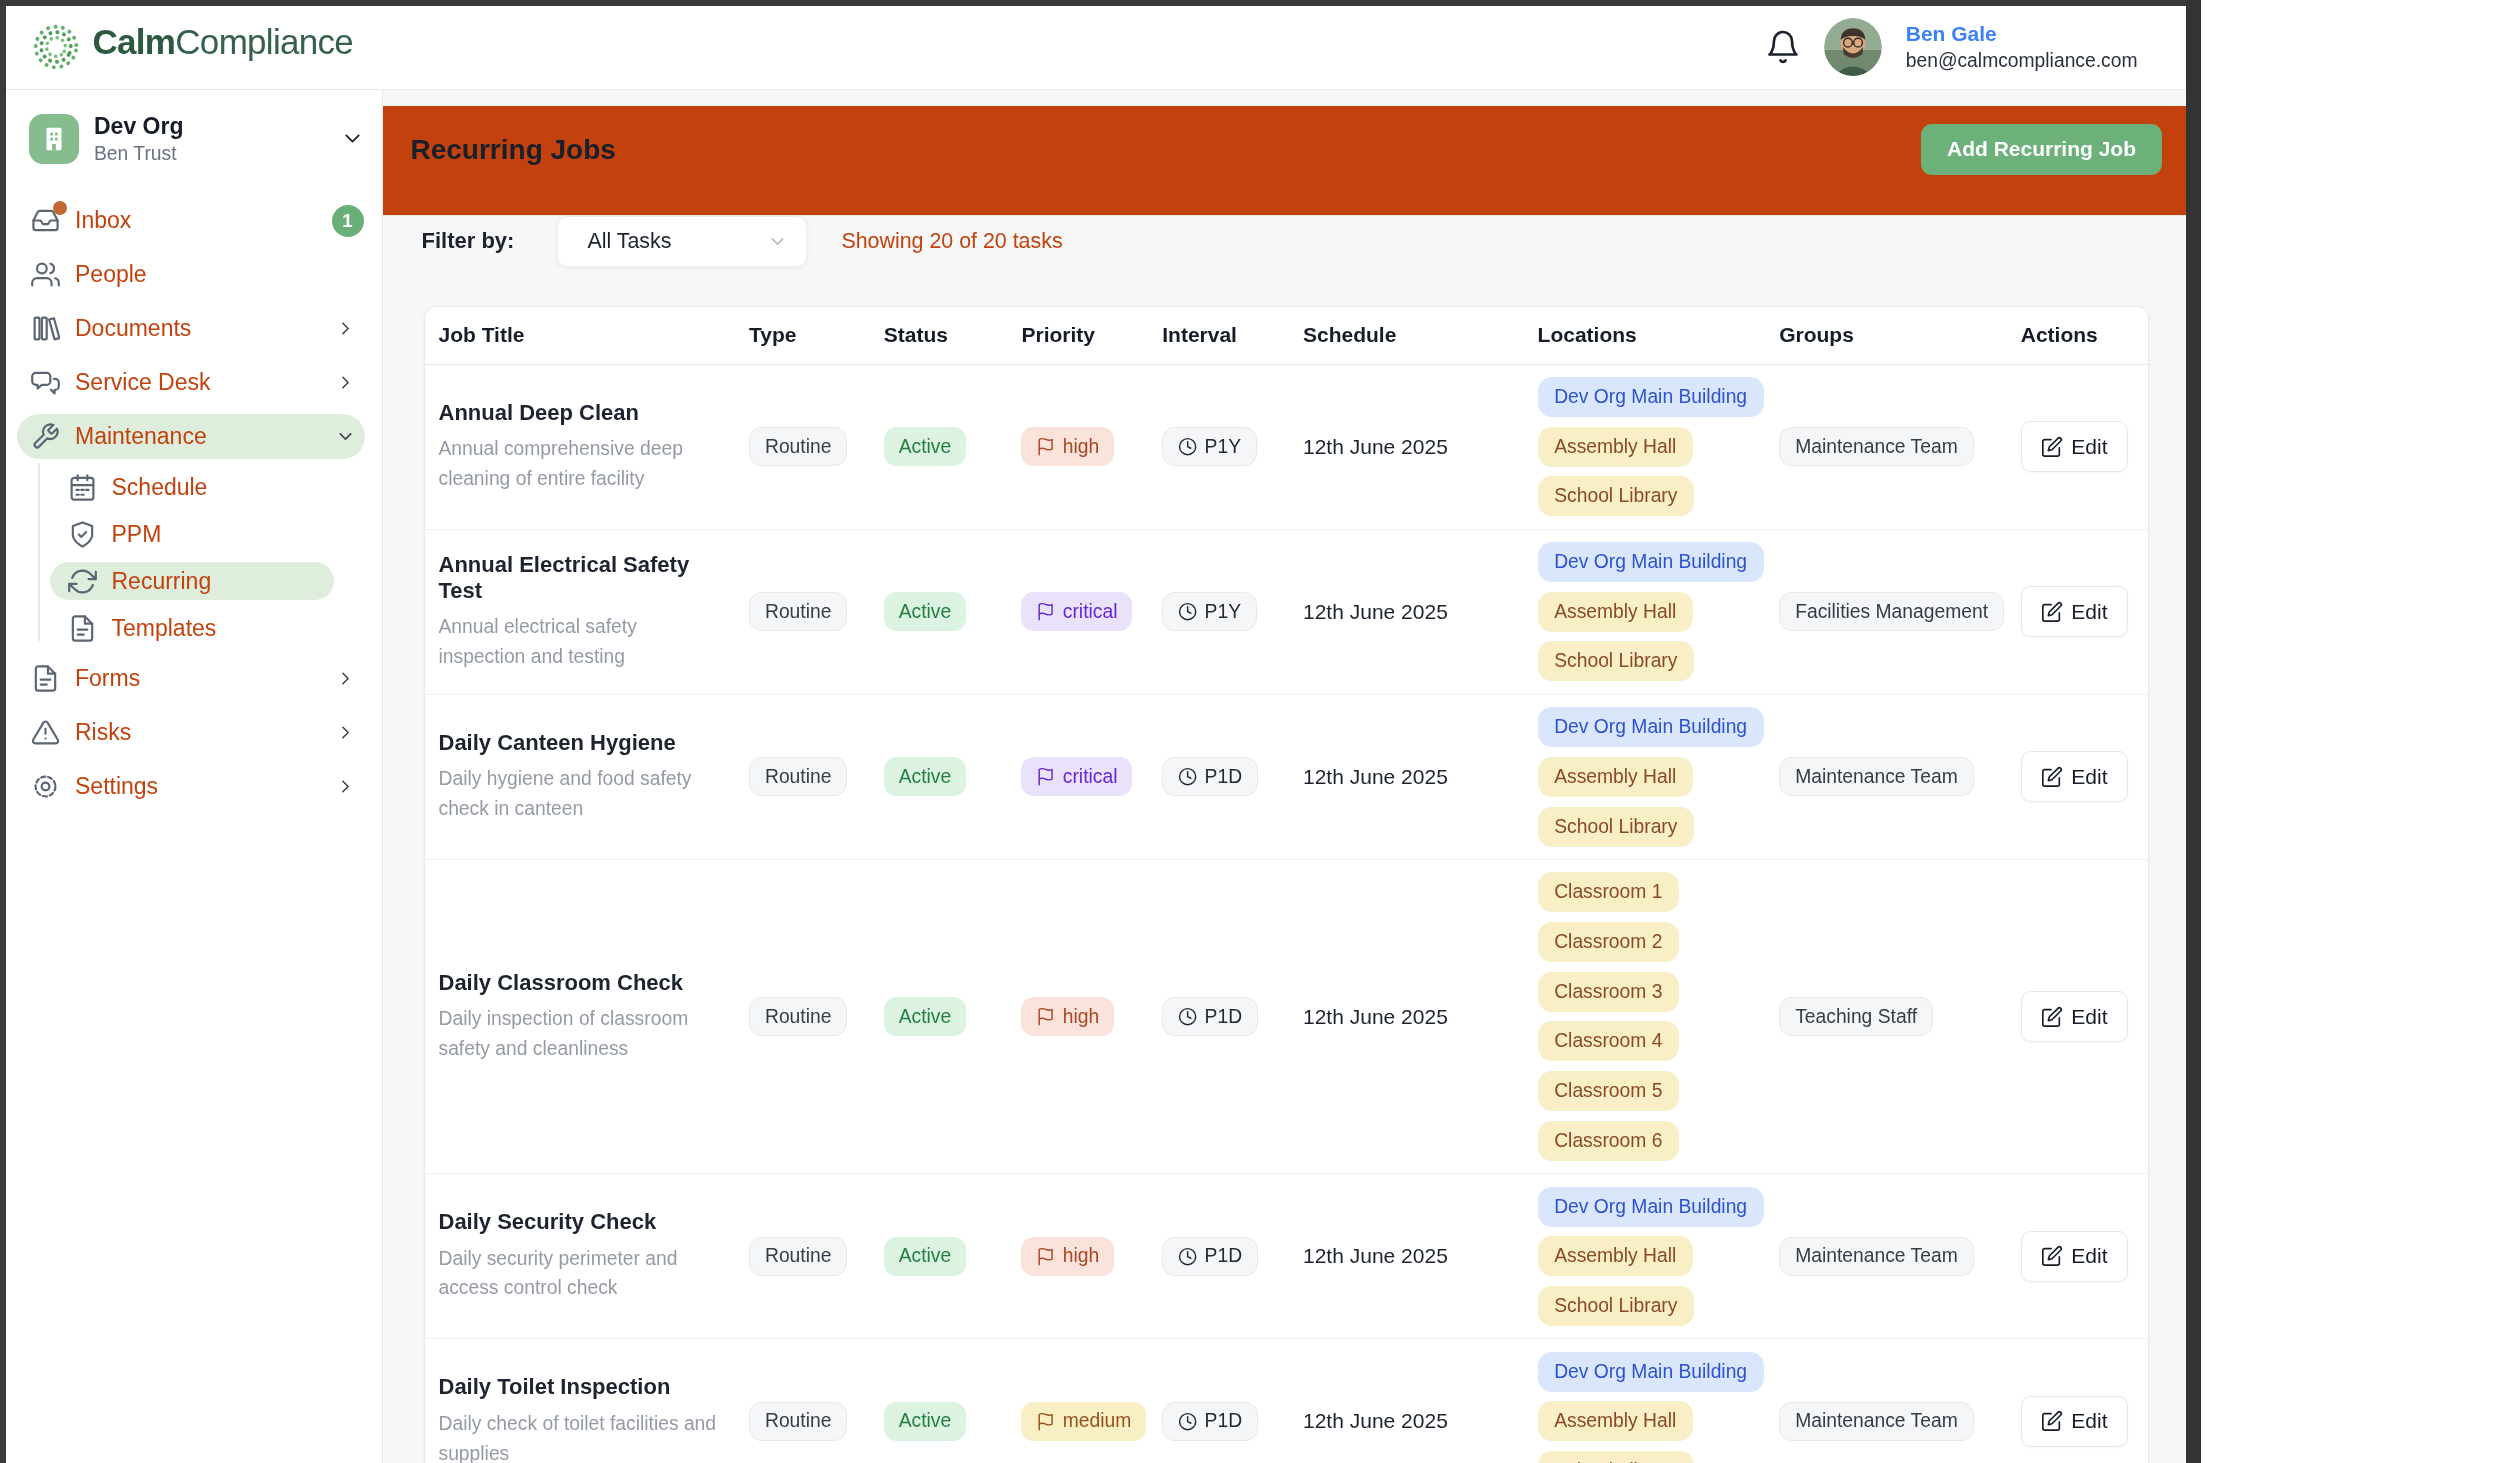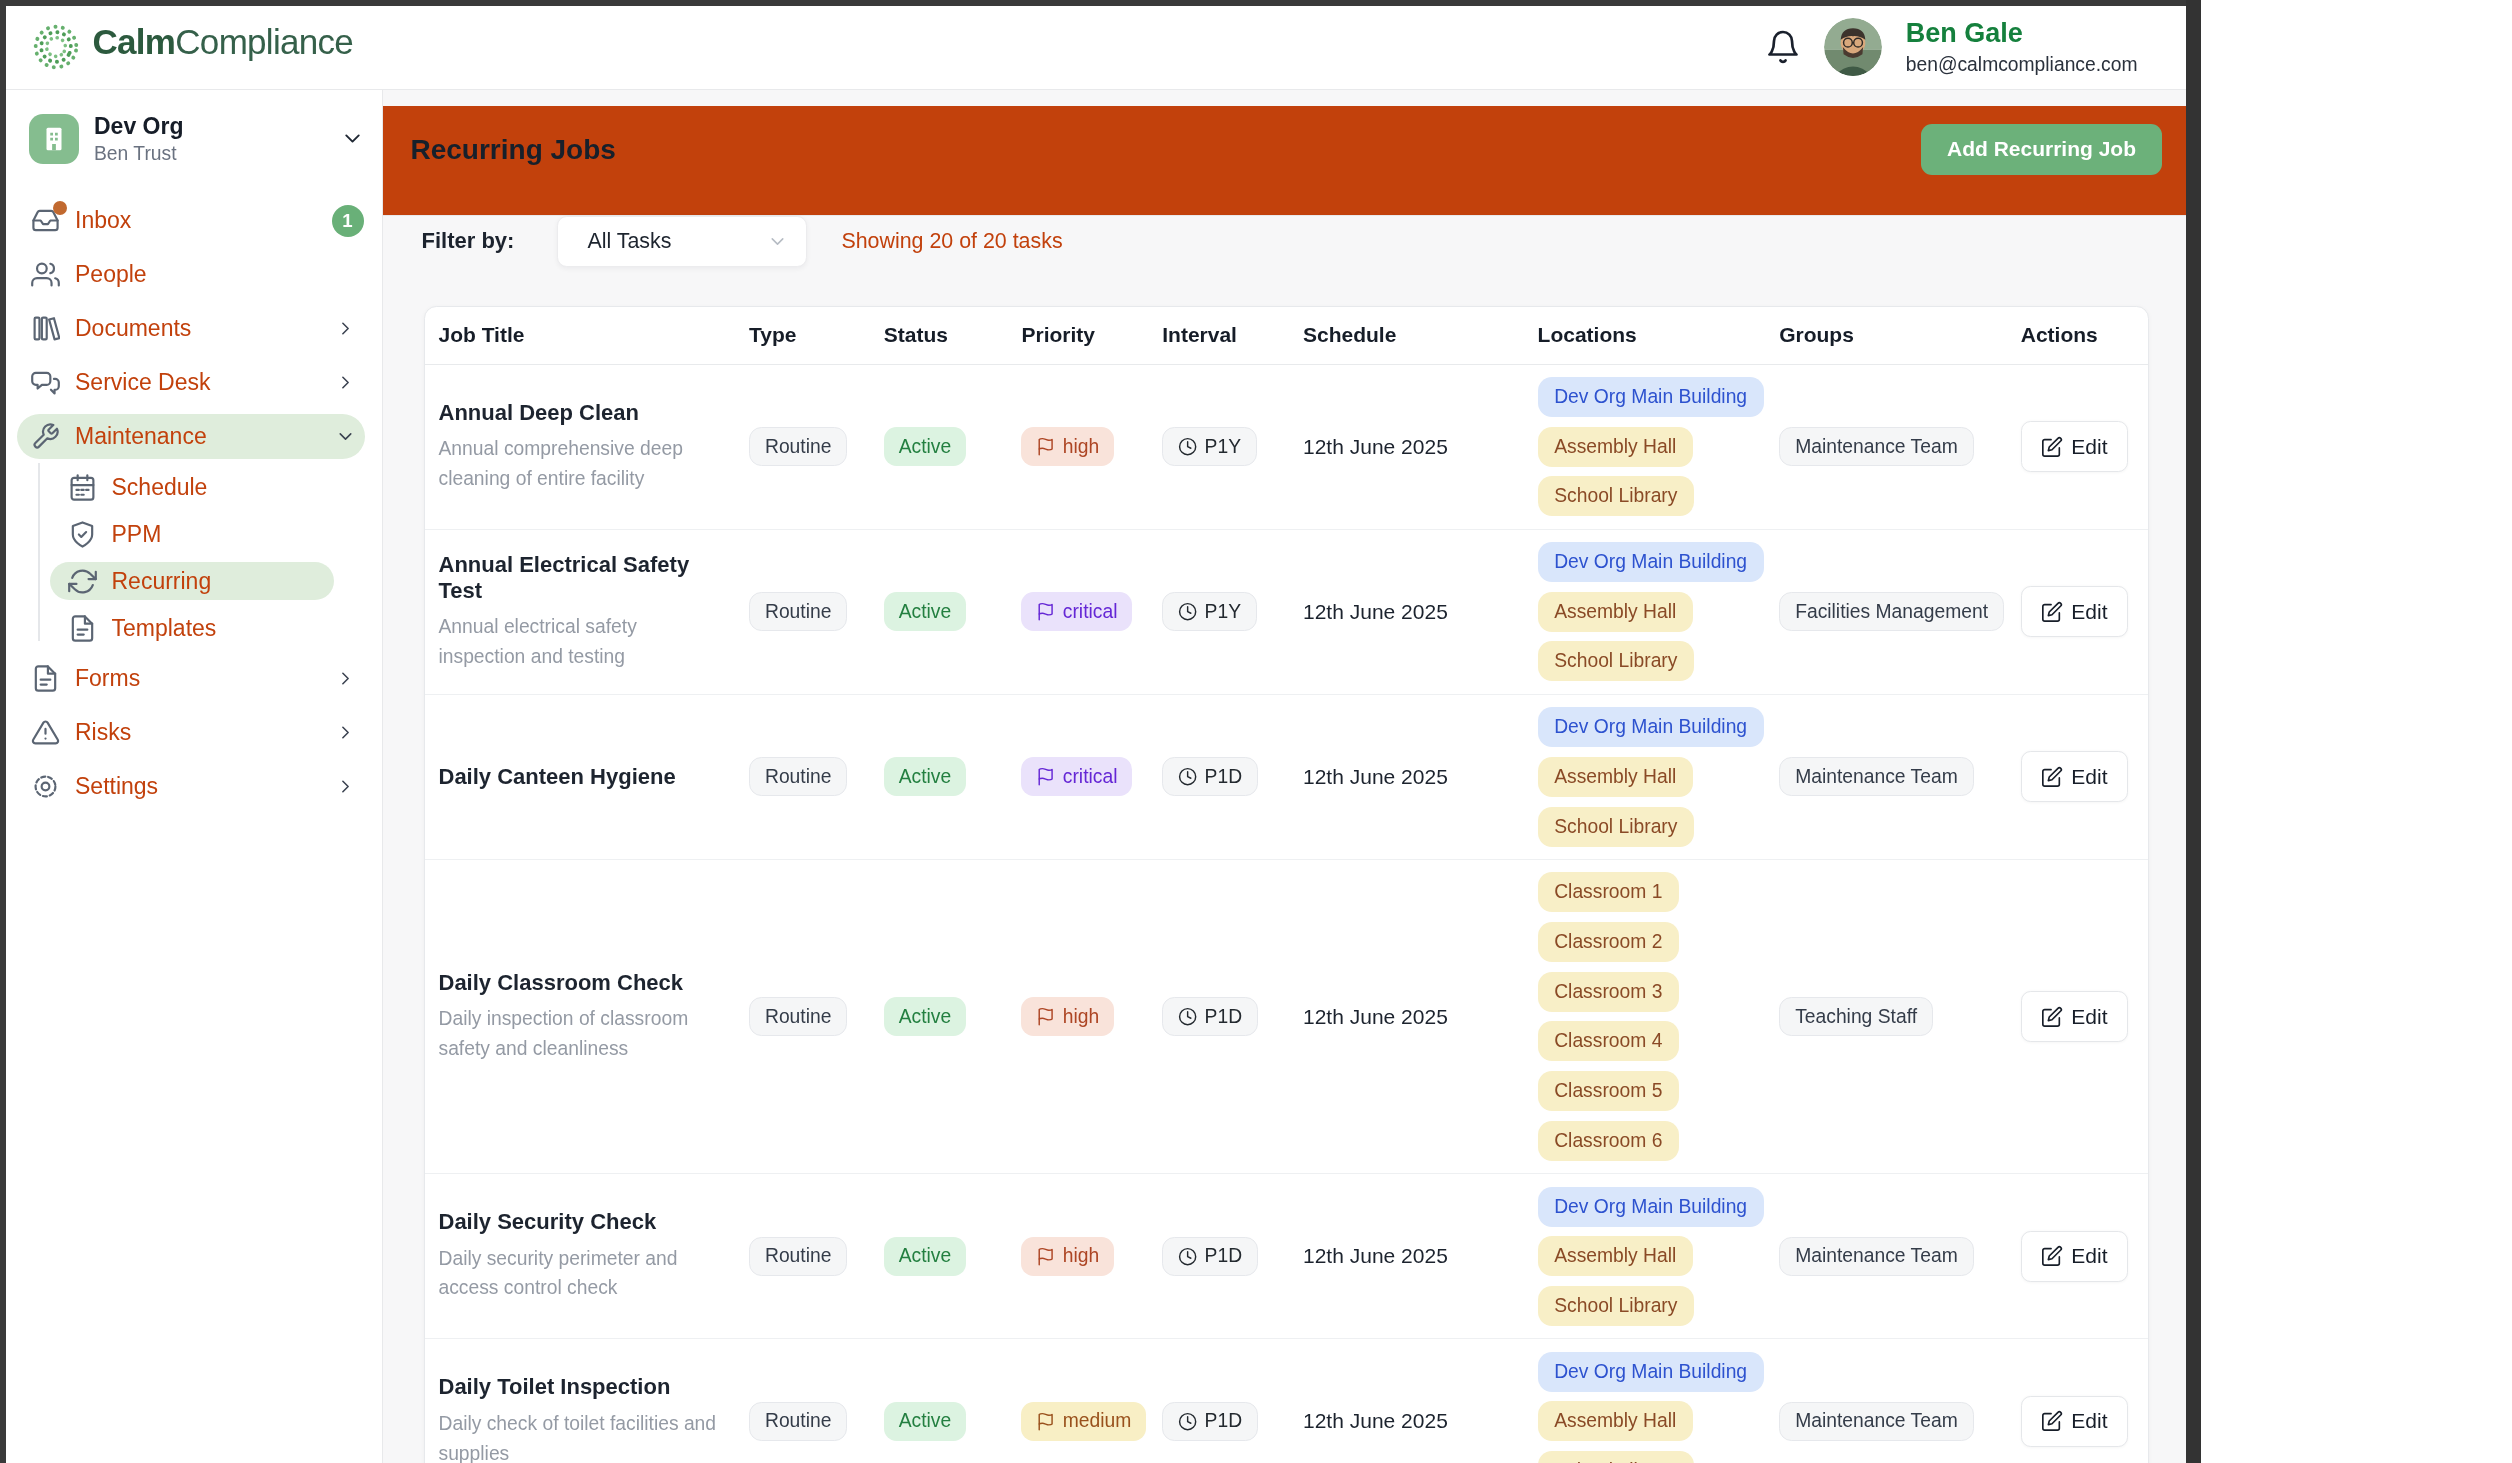--- a/index.html
+++ b/index.html
@@ -17,21 +17,21 @@
     border-bottom:1.4px solid #e8e9eb; display:flex; align-items:center; z-index:10; }
   .brand { display:flex; align-items:flex-start; gap:12px; margin-left:25px; }
   .brand svg { width:50px; height:50px; }
   .brand-text { font-size:35px; letter-spacing:-0.7px; }
   .brand-bold { font-weight:700; color:#2c5a3e; }
   .brand-light { font-weight:400; color:#35604a; }
   .topbar-right { margin-left:auto; margin-right:48px; display:flex; align-items:center; gap:23.5px; }
   .bell { width:36px; height:36px; color:#1a202c; cursor:pointer; }
   .avatar { width:58px; height:58px; border-radius:50%; overflow:hidden; flex:0 0 auto; }
   .user-meta { display:flex; flex-direction:column; gap:4.1px; }
-  .user-name { font-size:27px; font-weight:700; color:#15803d; }
+  .user-name { font-size:21px; font-weight:700; color:#3b82f6; }
   .user-email { font-size:19.3px; color:#2a313c; }
 
   
   .sidebar { position:absolute; left:0; top:84px; width:377px; bottom:0; background:#ffffff;
     border-right:1.4px solid #e8e9eb; z-index:9; }
   .org { display:flex; align-items:center; gap:15px; padding:23.5px 16.6px 0 23.5px; cursor:pointer; }
   .org-avatar { width:50px; height:50px; border-radius:14px; background:#85bd8f; display:flex;
     align-items:center; justify-content:center; flex:0 0 auto; }
   .org-avatar svg { width:30px; height:30px; }
   .org-meta { display:flex; flex-direction:column; gap:2.8px; }
@@ -444,20 +444,22 @@
           <path d="M18.5 2.5a2.12 2.12 0 0 1 3 3L12 15l-4 1 1-4 9.5-9.5z"></path>
         </svg>
                 <span class="e-label">Edit</span>
       </button>
     </div>
   </div>
 
   <div class="row" style="min-height: 138px;">
     <div class="cell c-job job-cell">
       <div class="job-title">Daily Canteen Hygiene</div>
+      <div class="job-desc">Daily hygiene and food safety
+check in canteen</div>
     </div>
     <div class="cell c-type">
               <span class="chip chip-gray">Routine</span>
             </div>
     <div class="cell c-status">
               <span class="chip chip-status">Active</span>
             </div>
     <div class="cell c-priority">
       <span class="chip chip-priority p-critical">
         <svg class="ico" viewBox="0 0 24 24" stroke-width="2">

